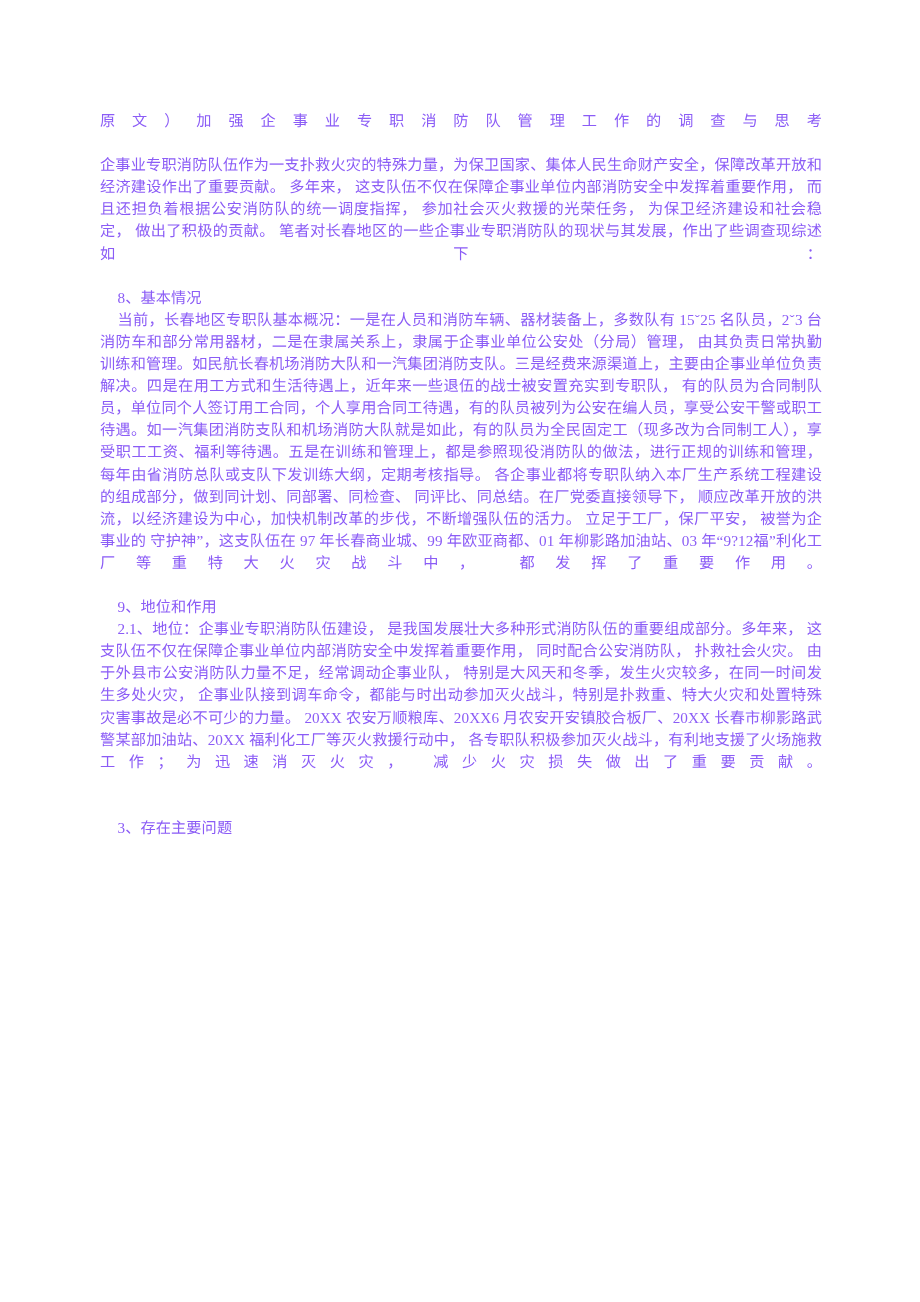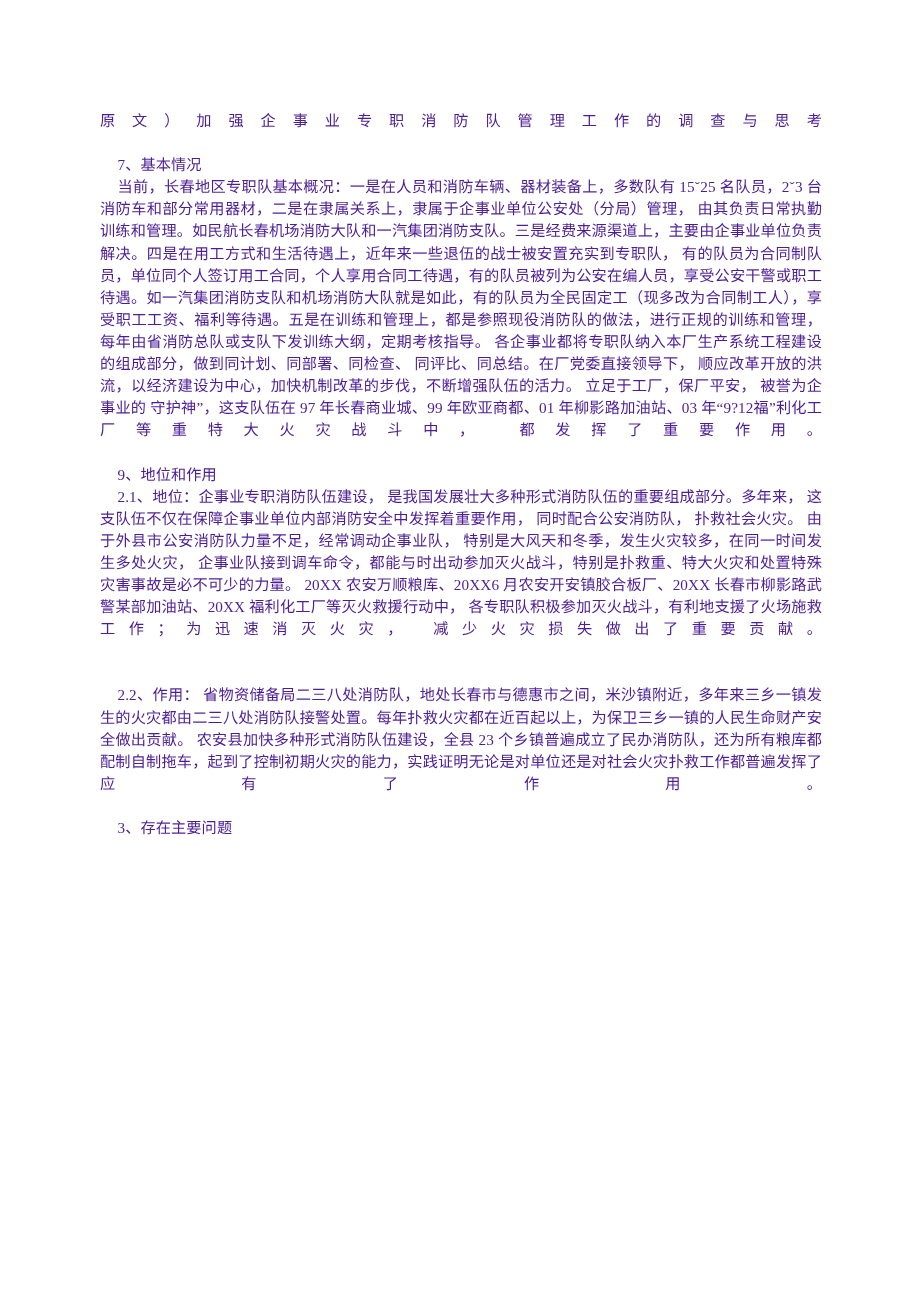--- a/index.html
+++ b/index.html
@@ -30,21 +30,21 @@
     width: 722px;
   }
   .para {
     margin: 0;
     padding: 0;
     font-size: 15.2px;
     line-height: 22.1px;
     text-align: justify;
     text-justify: inter-ideograph;
     letter-spacing: 0.1px;
-    color: #4c1d95;
+    color: #8b5cf6;
     word-break: break-all;
   }
   .para.indent-1 {
     text-indent: 1.15em;
   }
   .para.noindent {
     text-indent: 0;
   }
   .spacer {
     height: 22.1px;
@@ -60,31 +60,31 @@
   }
 </style>
 </head>
 <body>
 
 <div class="page">
   <div class="doc-body">
 
     <p class="para noindent">原文）加强企事业专职消防队管理工作的调查与思考</p>
 
+    <p class="para noindent">企事业专职消防队伍作为一支扑救火灾的特殊力量，为保卫国家、集体人民生命财产安全，保障改革开放和经济建设作出了重要贡献。 多年来， 这支队伍不仅在保障企事业单位内部消防安全中发挥着重要作用， 而且还担负着根据公安消防队的统一调度指挥， 参加社会灭火救援的光荣任务， 为保卫经济建设和社会稳定， 做出了积极的贡献。 笔者对长春地区的一些企事业专职消防队的现状与其发展，作出了些调查现综述如下：</p>
 
-    <p class="para indent-1 nostretch">7、基本情况</p>
+    <p class="para indent-1 nostretch">8、基本情况</p>
 
 
     <p class="para indent-1">当前，长春地区专职队基本概况：一是在人员和消防车辆、器材装备上，多数队有 15ˇ25 名队员，2ˇ3 台消防车和部分常用器材，二是在隶属关系上，隶属于企事业单位公安处（分局）管理， 由其负责日常执勤训练和管理。如民航长春机场消防大队和一汽集团消防支队。三是经费来源渠道上，主要由企事业单位负责解决。四是在用工方式和生活待遇上，近年来一些退伍的战士被安置充实到专职队， 有的队员为合同制队员，单位同个人签订用工合同，个人享用合同工待遇，有的队员被列为公安在编人员，享受公安干警或职工待遇。如一汽集团消防支队和机场消防大队就是如此，有的队员为全民固定工（现多改为合同制工人），享受职工工资、福利等待遇。五是在训练和管理上，都是参照现役消防队的做法，进行正规的训练和管理， 每年由省消防总队或支队下发训练大纲，定期考核指导。 各企事业都将专职队纳入本厂生产系统工程建设的组成部分，做到同计划、同部署、同检查、 同评比、同总结。在厂党委直接领导下， 顺应改革开放的洪流，以经济建设为中心，加快机制改革的步伐，不断增强队伍的活力。 立足于工厂，保厂平安， 被誉为企事业的 守护神”，这支队伍在 97 年长春商业城、99 年欧亚商都、01 年柳影路加油站、03 年“9?12福”利化工厂等重特大火灾战斗中， 都发挥了重要作用。</p>
 
     <p class="para indent-1 nostretch">9、地位和作用</p>
 
     <p class="para indent-1">2.1、地位：企事业专职消防队伍建设， 是我国发展壮大多种形式消防队伍的重要组成部分。多年来， 这支队伍不仅在保障企事业单位内部消防安全中发挥着重要作用， 同时配合公安消防队， 扑救社会火灾。 由于外县市公安消防队力量不足，经常调动企事业队， 特别是大风天和冬季，发生火灾较多，在同一时间发生多处火灾， 企事业队接到调车命令，都能与时出动参加灭火战斗，特别是扑救重、特大火灾和处置特殊灾害事故是必不可少的力量。 20XX 农安万顺粮库、20XX6 月农安开安镇胶合板厂、20XX 长春市柳影路武警某部加油站、20XX 福利化工厂等灭火救援行动中， 各专职队积极参加灭火战斗，有利地支援了火场施救工作；为迅速消灭火灾， 减少火灾损失做出了重要贡献。</p>
 
     <div class="spacer"></div>
 
-    <p class="para indent-1">2.2、作用： 省物资储备局二三八处消防队，地处长春市与德惠市之间，米沙镇附近，多年来三乡一镇发生的火灾都由二三八处消防队接警处置。每年扑救火灾都在近百起以上，为保卫三乡一镇的人民生命财产安全做出贡献。 农安县加快多种形式消防队伍建设，全县 23 个乡镇普遍成立了民办消防队，还为所有粮库都配制自制拖车，起到了控制初期火灾的能力，实践证明无论是对单位还是对社会火灾扑救工作都普遍发挥了应有了作用。</p>
 
     <p class="para indent-1 nostretch">3、存在主要问题</p>
 
 
   </div>
 </div>
 
 </body></html>

